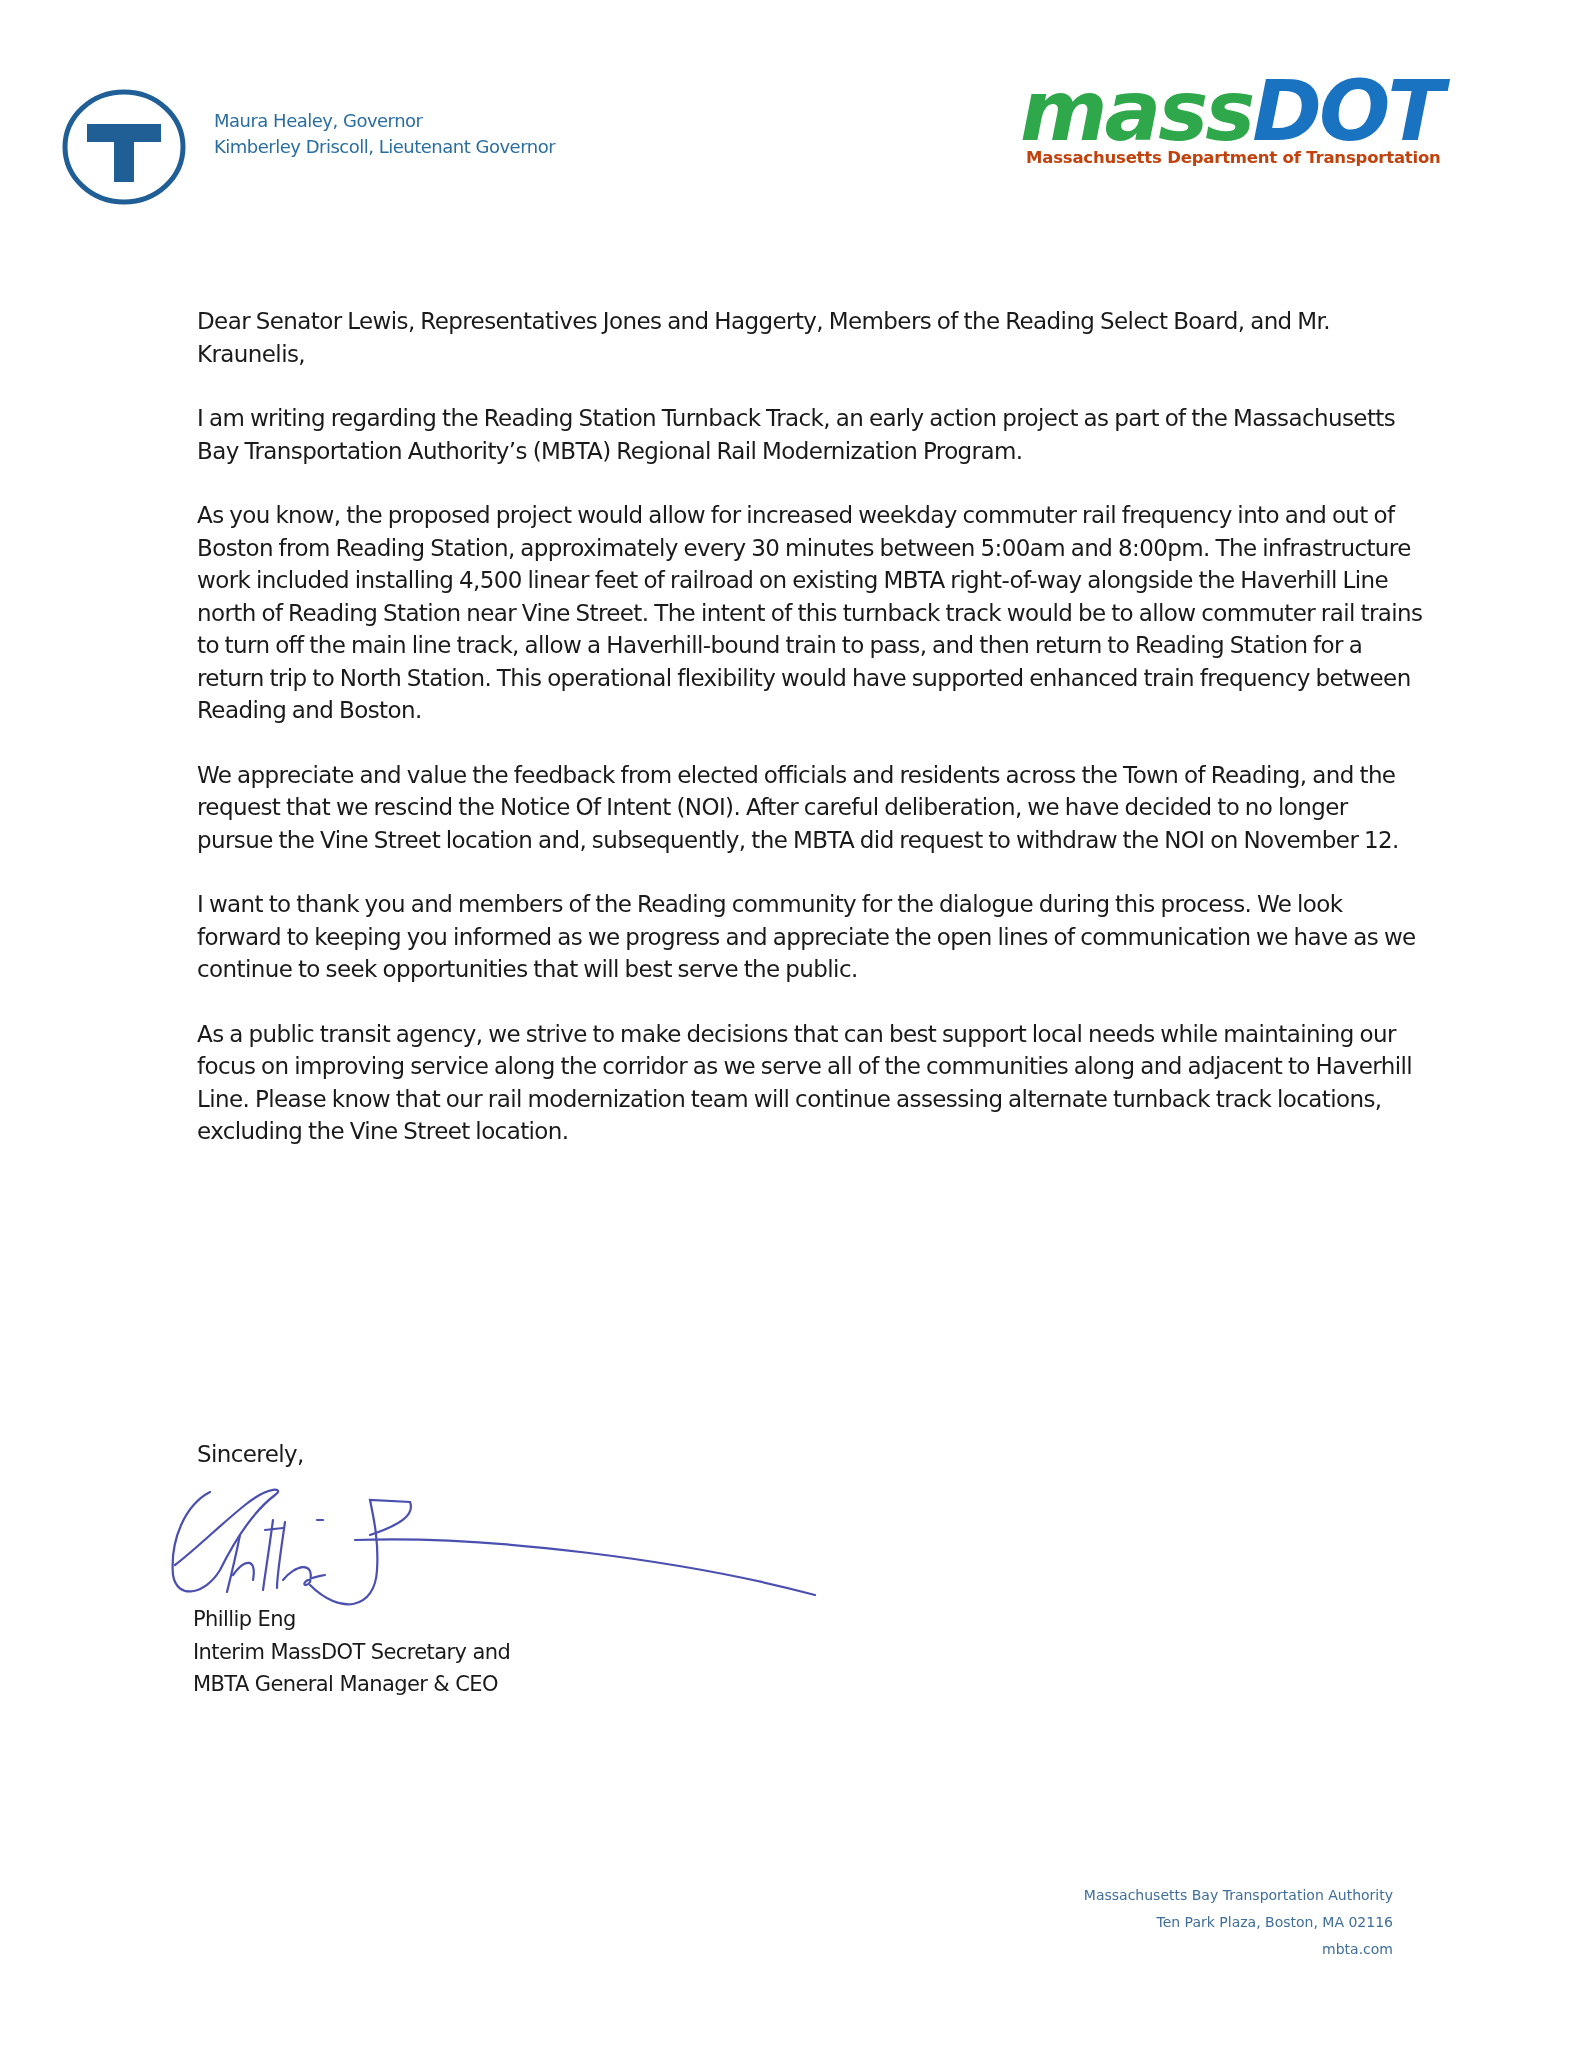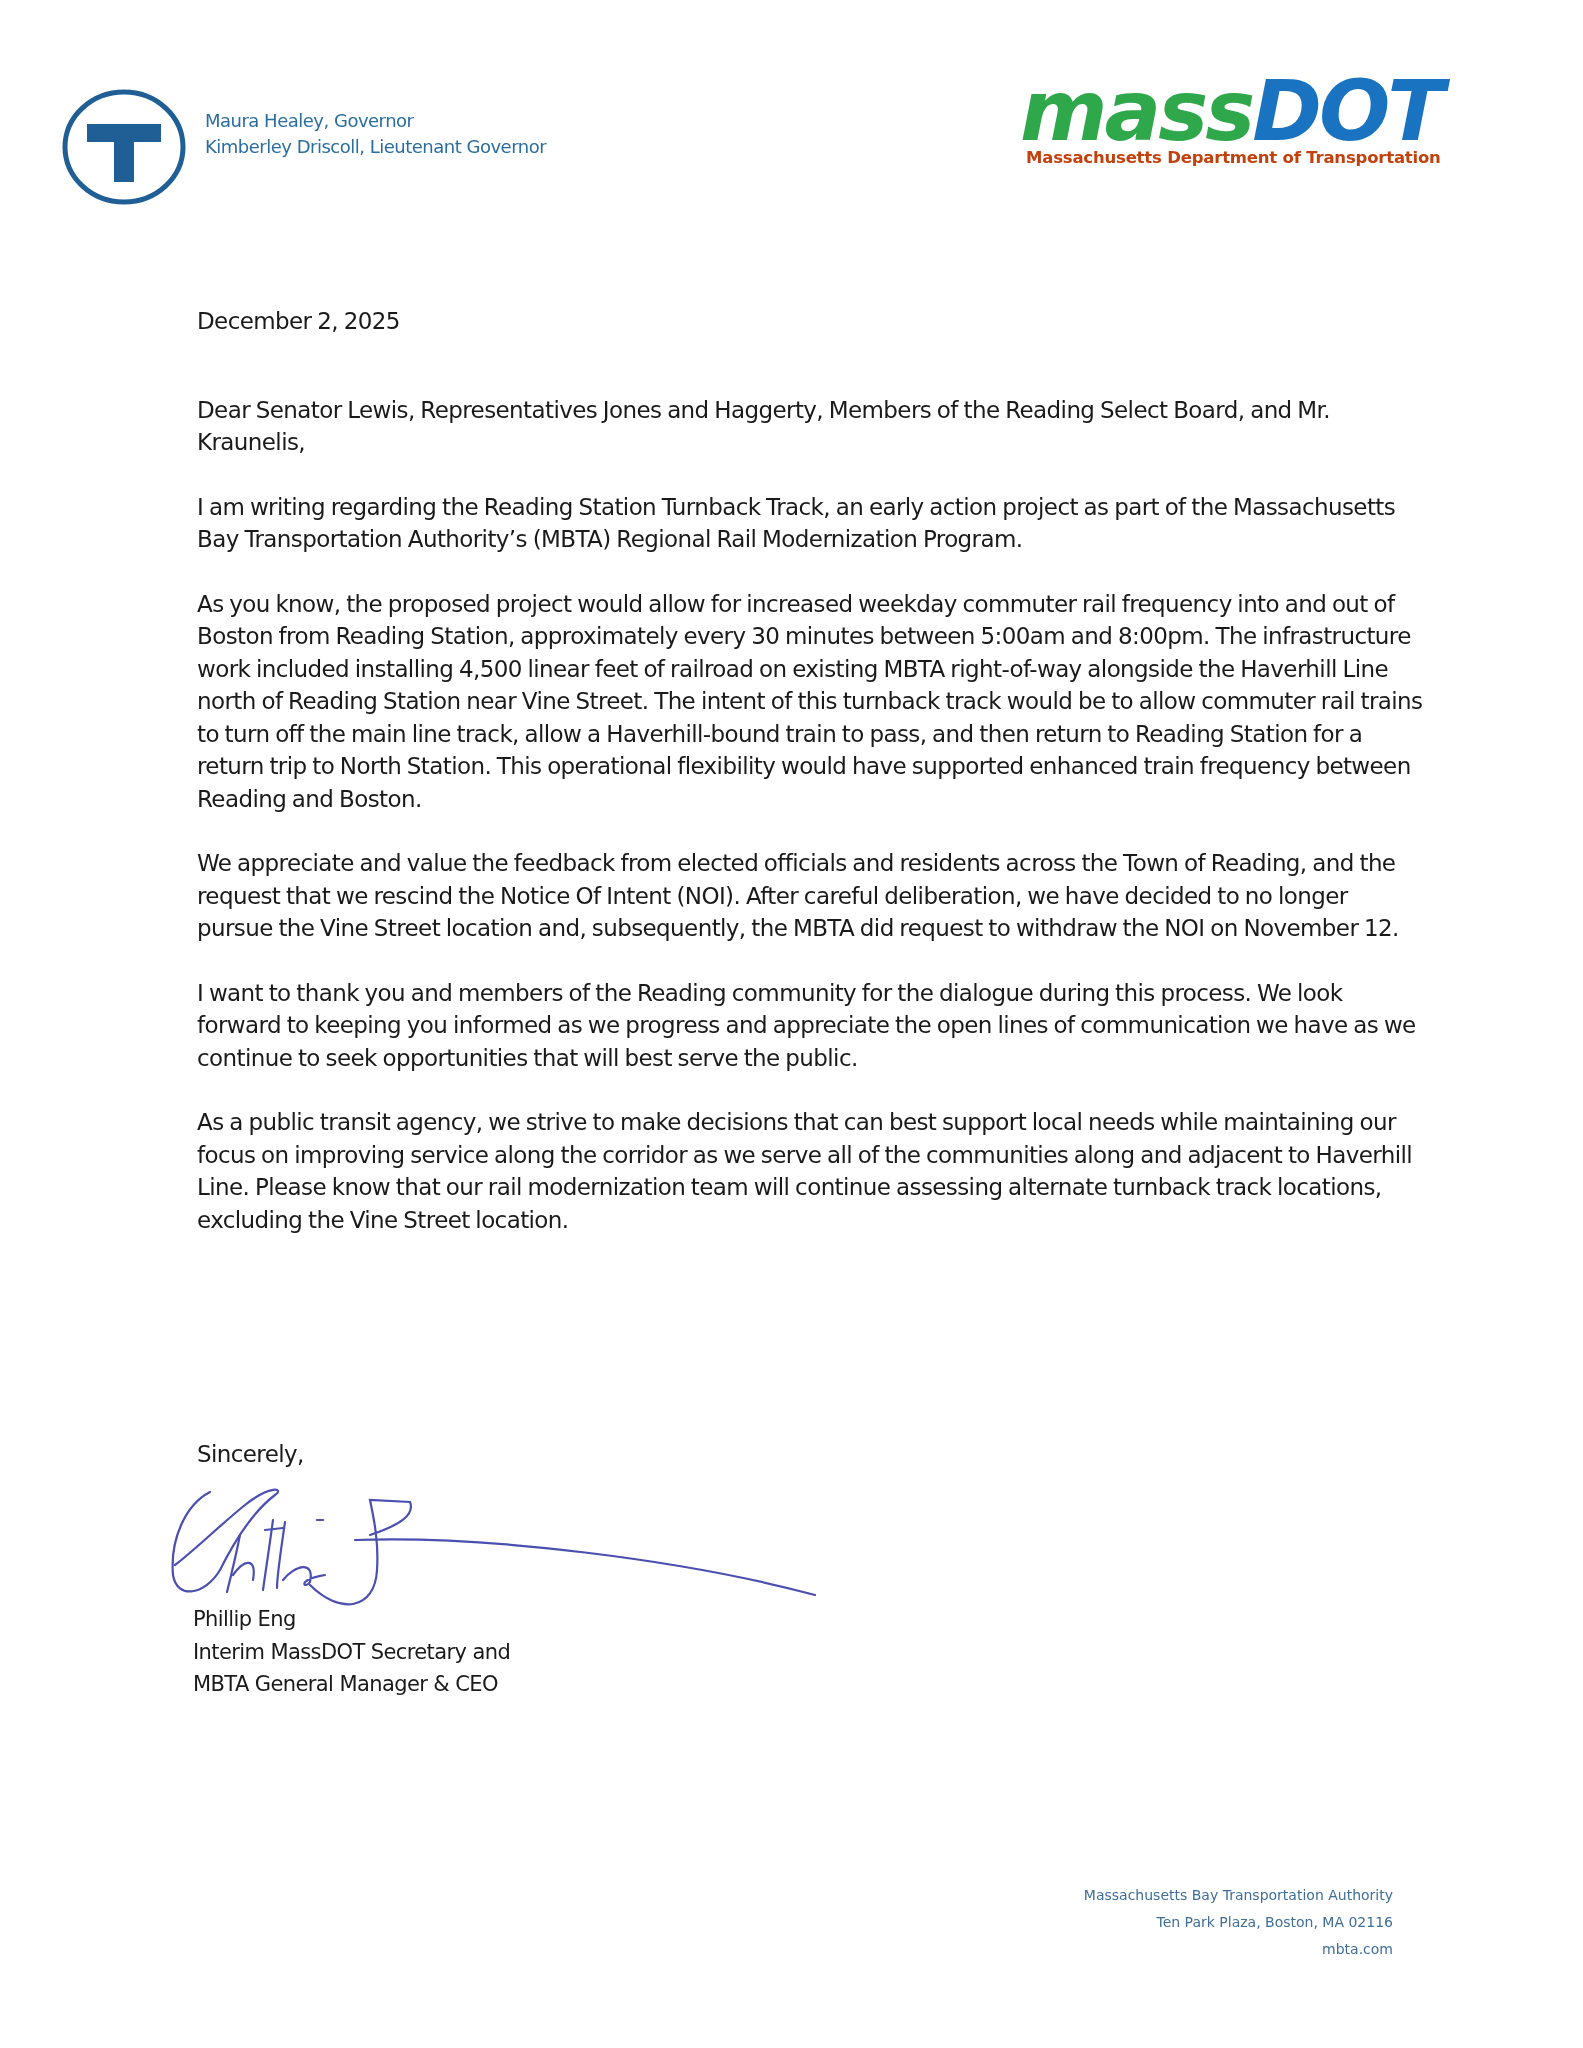--- a/index.html
+++ b/index.html
@@ -1,20 +1,20 @@
 <!DOCTYPE html>
 <html><head>
 <meta charset="utf-8">
 <style>
   html, body { margin: 0; padding: 0; background: #ffffff; }
   body { width: 1583px; height: 2048px; position: relative; overflow: hidden; font-family: "DejaVu Sans", sans-serif; color: #1a1a1a; }
 
   .t-logo { position: absolute; left: 60px; top: 87px; width: 128px; height: 120px; }
 
-  .header-names { position: absolute; left: 205px; top: 108px; font-family: "DejaVu Sans", sans-serif; font-size: 18px; line-height: 25.5px; color: #2a6ea0; letter-spacing: -0.5px; }
+  .header-names { position: absolute; left: 214px; top: 108px; font-family: "DejaVu Sans", sans-serif; font-size: 18px; line-height: 25.5px; color: #2a6ea0; letter-spacing: -0.5px; }
   .header-names div { white-space: nowrap; }
 
   .massdot { position: absolute; left: 1020px; top: 72px; width: 470px; }
   .massdot-word { font-family: "DejaVu Sans", sans-serif; font-weight: bold; font-style: italic; font-size: 84px; line-height: 78px; letter-spacing: -3px; white-space: nowrap; }
   .massdot-word .mass { color: #2ea84a; }
   .massdot-word .dot { color: #1a73c0; }
   .massdot-sub { font-family: "DejaVu Sans", sans-serif; font-weight: bold; font-size: 16.5px; color: #c2410c; margin-top: -2px; margin-left: 6px; white-space: nowrap; letter-spacing: -0.2px; }
 
   .letter { position: absolute; left: 197px; top: 305px; width: 1230px; font-family: "DejaVu Sans", sans-serif; font-size: 23px; line-height: 32.5px; color: #1a1a1a; letter-spacing: -0.6px; word-spacing: -1px; }
   .date { margin: 0 0 56px 0; }
@@ -41,21 +41,20 @@
   <div>Maura Healey, Governor</div>
   <div>Kimberley Driscoll, Lieutenant Governor</div>
 </div>
 
 <div class="massdot">
   <div class="massdot-word"><span class="mass">mass</span><span class="dot">DOT</span></div>
   <div class="massdot-sub">Massachusetts Department of Transportation</div>
 </div>
 
 <div class="letter">
-  <p class="date">December 2, 2025</p>
   <p class="para">Dear Senator Lewis, Representatives Jones and Haggerty, Members of the Reading Select Board, and Mr. Kraunelis,</p>
   <p class="para">I am writing regarding the Reading Station Turnback Track, an early action project as part of the Massachusetts Bay Transportation Authority’s (MBTA) Regional Rail Modernization Program.</p>
   <p class="para">As you know, the proposed project would allow for increased weekday commuter rail frequency into and out of Boston from Reading Station, approximately every 30 minutes between 5:00am and 8:00pm. The infrastructure work included installing 4,500 linear feet of railroad on existing MBTA right-of-way alongside the Haverhill Line north of Reading Station near Vine Street. The intent of this turnback track would be to allow commuter rail trains to turn off the main line track, allow a Haverhill-bound train to pass, and then return to Reading Station for a return trip to North Station. This operational flexibility would have supported enhanced train frequency between Reading and Boston.</p>
   <p class="para">We appreciate and value the feedback from elected officials and residents across the Town of Reading, and the request that we rescind the Notice Of Intent (NOI). After careful deliberation, we have decided to no longer pursue the Vine Street location and, subsequently, the MBTA did request to withdraw the NOI on November 12.</p>
   <p class="para">I want to thank you and members of the Reading community for the dialogue during this process.  We look forward to keeping you informed as we progress and appreciate the open lines of communication we have as we continue to seek opportunities that will best serve the public.</p>
   <p class="para">As a public transit agency, we strive to make decisions that can best support local needs while maintaining our focus on improving service along the corridor as we serve all of the communities along and adjacent to Haverhill Line.  Please know that our rail modernization team will continue assessing alternate turnback track locations, excluding the Vine Street location.</p>
 </div>
 
 <div class="closing">Sincerely,</div>
 

